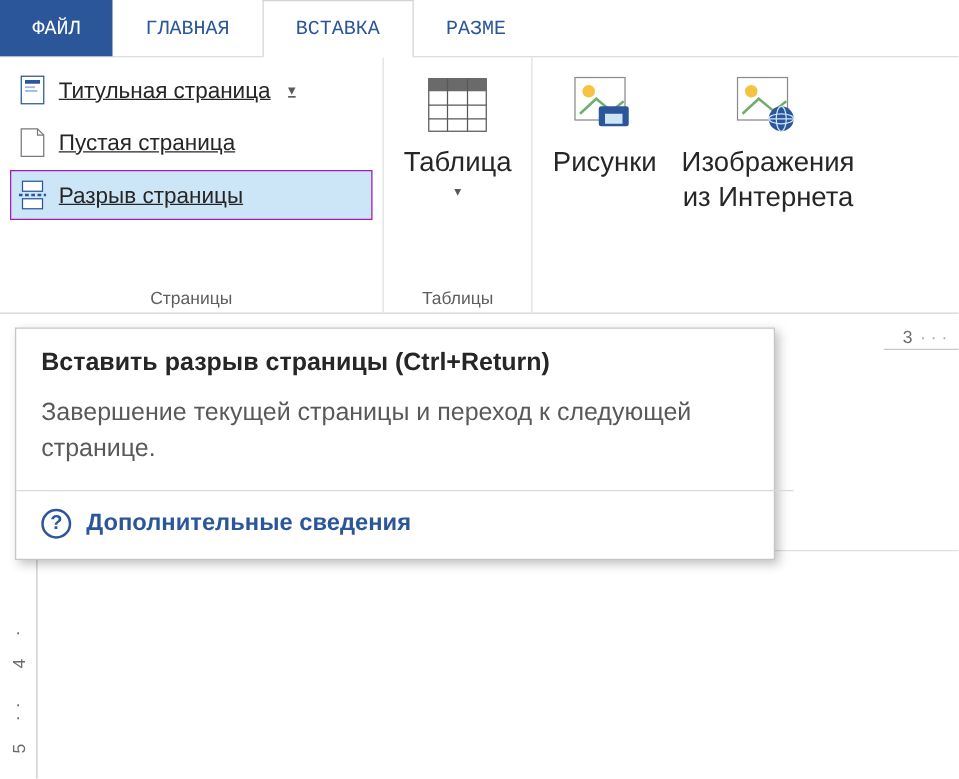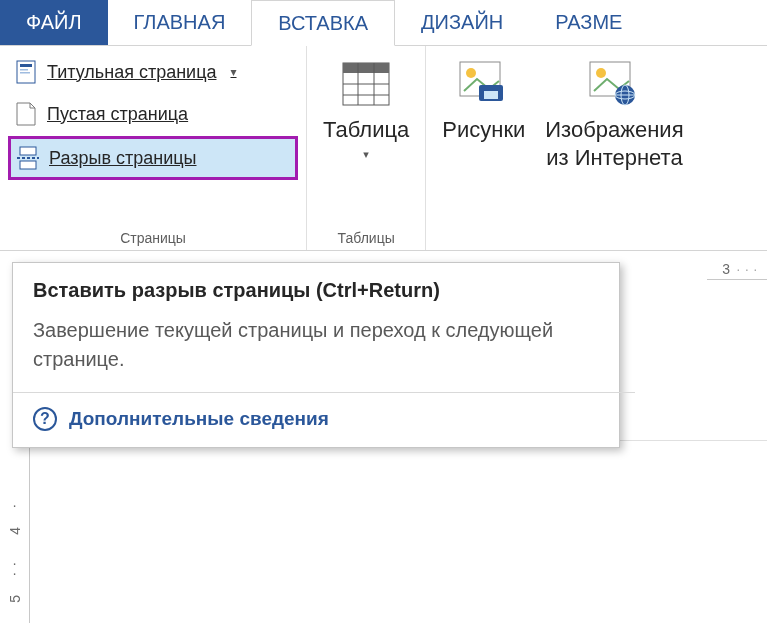--- a/index.html
+++ b/index.html
@@ -20,24 +20,25 @@
     align-items: stretch;
     height: 46px;
     border-bottom: 1px solid #d4d4d4;
     background: #fff;
   }
   .tab {
     display: flex;
     align-items: center;
     justify-content: center;
     padding: 0 26px;
-    font-size: 20px;
+    font-size: 16px;
     color: #2b579a;
     cursor: pointer;
     white-space: nowrap;
+    font-family: Liberation Mono, monospace;
   }
   .tab.file {
     background: #2b579a;
     color: #fff;
   }
   .tab.active {
     color: #2b579a;
     border: 1px solid #d4d4d4;
     border-bottom: 1px solid #fff;
     margin-bottom: -1px;
@@ -73,21 +74,21 @@
     align-items: center;
     gap: 10px;
     padding: 6px 10px 6px 6px;
     cursor: pointer;
     border: 1px solid transparent;
     white-space: nowrap;
     text-decoration: underline;
   }
   .page-item.highlight {
     background: #cde6f7;
-    border: 3px solid #a21caf;
+    border: 1px solid #a21caf;
   }
   .page-item .dd { margin-left: 4px; font-size: 12px; color: #595959; }
   .pg-icon { width: 22px; height: 26px; display:flex; align-items:center; justify-content:center; }
 
   
   .bigbtn {
     display: flex;
     flex-direction: column;
     align-items: center;
     padding: 6px 8px 0 8px;
@@ -162,21 +163,20 @@
     border-top: 1px solid #e0e0e0;
   }
 </style>
 </head>
 <body>
 
 <div class="tabs">
   <div class="tab file">ФАЙЛ</div>
   <div class="tab">ГЛАВНАЯ</div>
   <div class="tab active">ВСТАВКА</div>
-  <div class="tab">ДИЗАЙН</div>
   <div class="tab">РАЗМЕ</div>
 </div>
 
 <div class="ribbon">
 
   <div class="group">
     <div class="group-body">
       <div class="pages-items">
         <div class="page-item">
           <span class="pg-icon">

